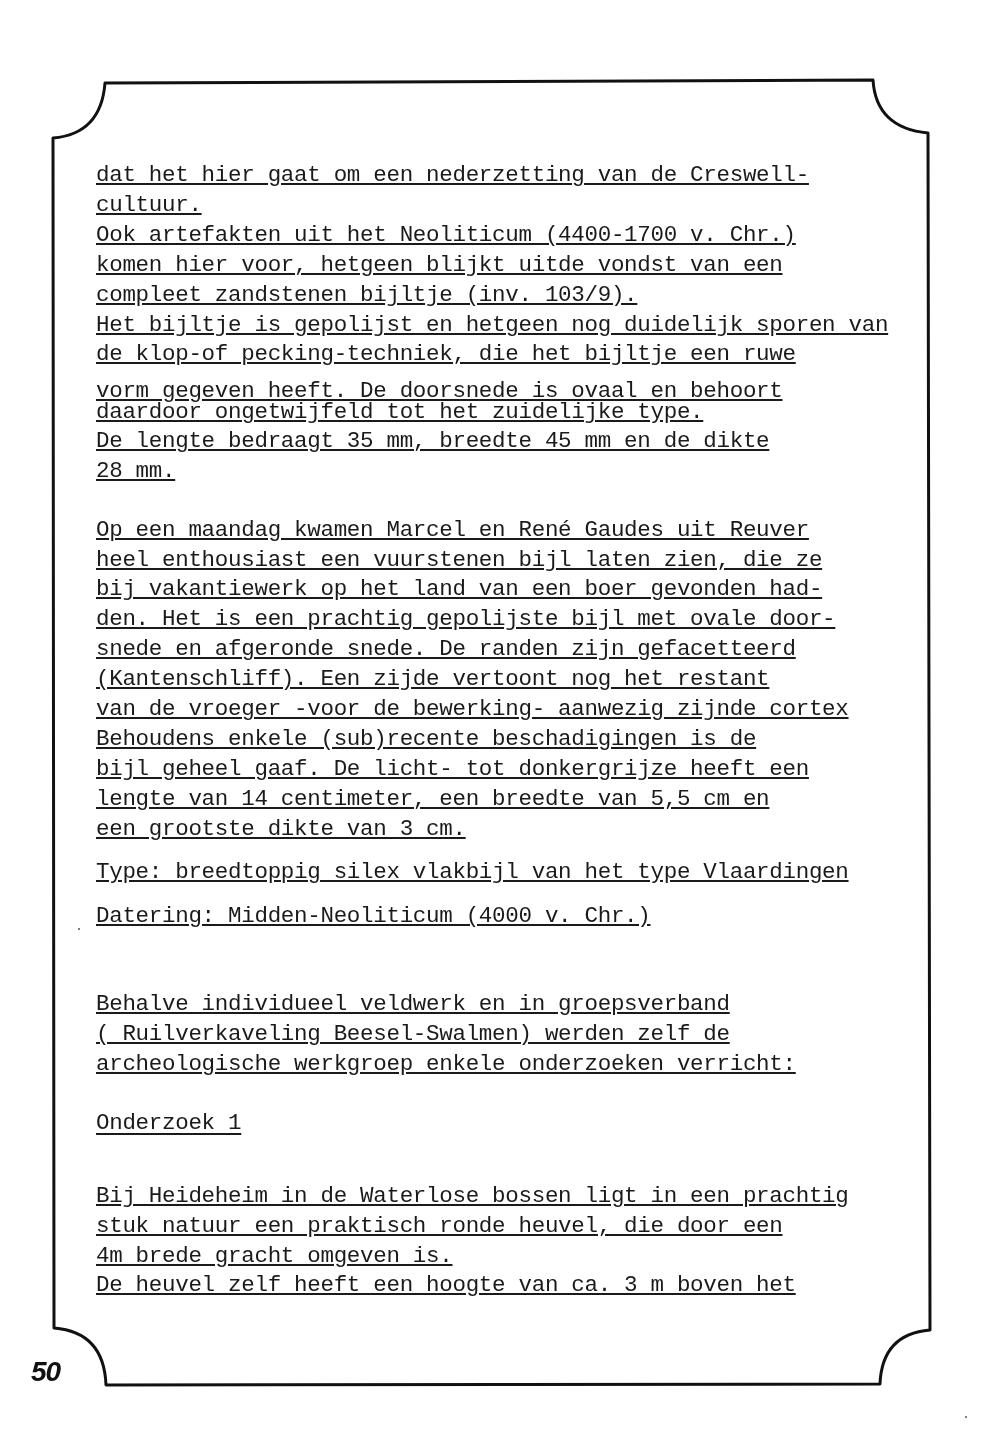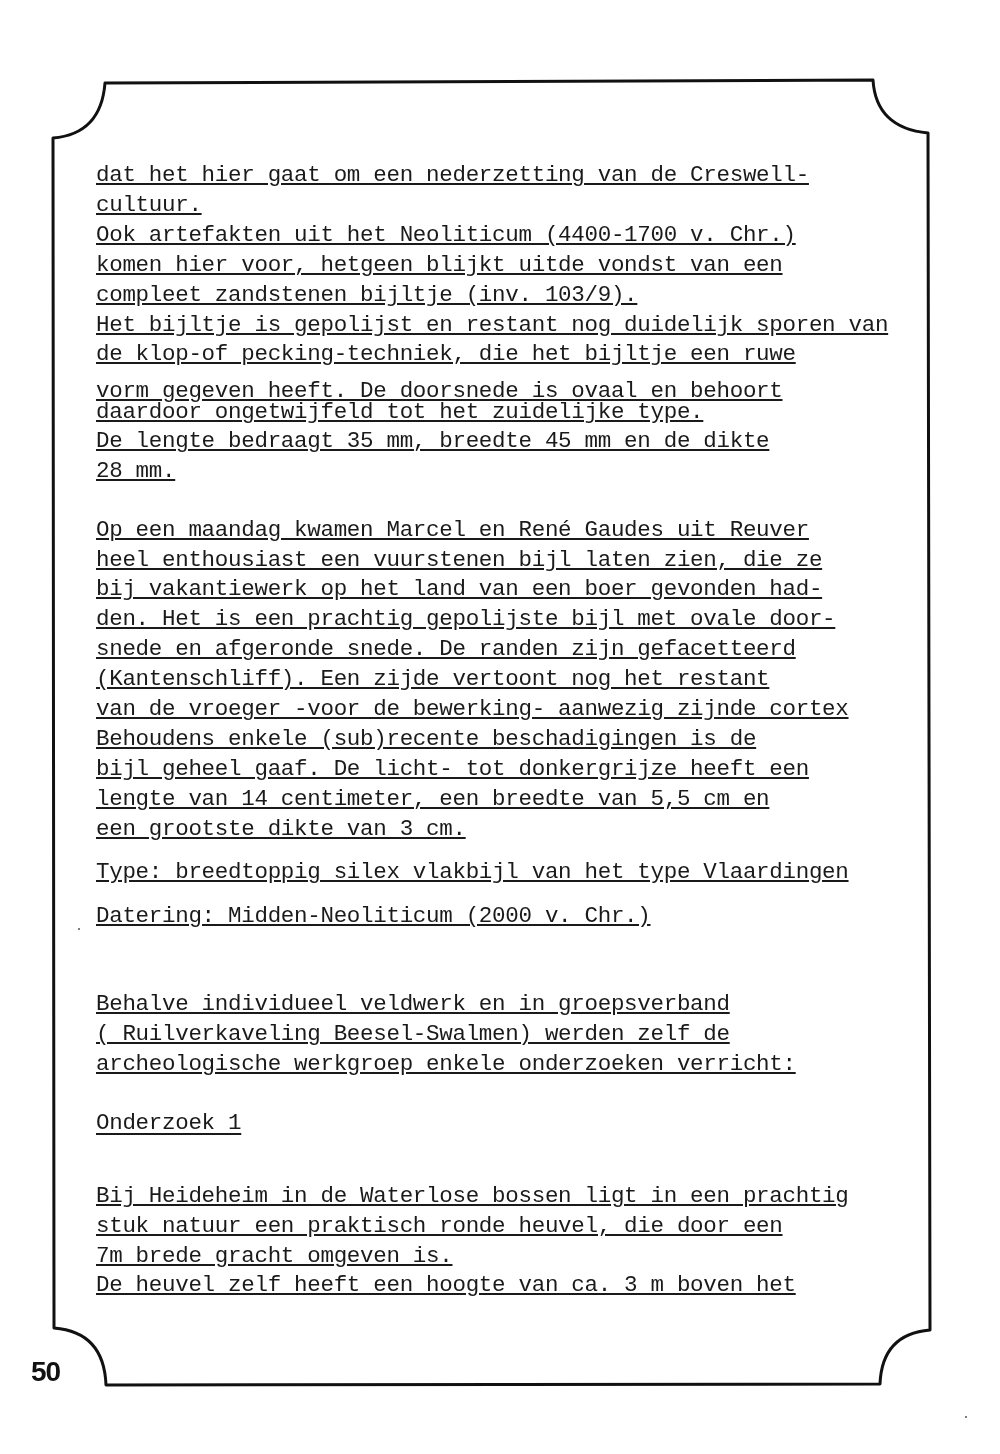--- a/index.html
+++ b/index.html
@@ -8,67 +8,67 @@
   .page-text {
     position: absolute; left: 96px; top: 158px; width: 840px;
     font-family: "Liberation Mono", "DejaVu Sans Mono", monospace;
     font-size: 22.5px; color: #1a1a1a; letter-spacing: -0.3px;
   }
   .line { position: absolute; left: 0; white-space: pre; height: 30px; line-height: 30px; text-decoration: underline; }
   .underline { text-underline-offset: 4px; text-decoration-thickness: 2px; }
   .page-number {
     position: absolute; left: 31px; top: 1356px;
     font-family: "Liberation Sans", "DejaVu Sans", sans-serif; font-weight: bold;
-    font-size: 28px; color: #111; letter-spacing: -1px;
+    font-size: 28px; color: #111; letter-spacing: -1px; font-style: italic;
   }
   .speck { position: absolute; width: 2px; height: 2px; background: #555; border-radius: 50%; }
 </style>
 </head>
 <body>
 
 <svg class="frame" viewBox="0 0 1000 1454" xmlns="http://www.w3.org/2000/svg">
   <path d="M105,83 L873,80 Q876,128 928,133 L930,1330 Q882,1334 880,1384 L106,1385 Q104,1332 54,1328 L53,138 Q101,134 105,83 Z" fill="none" stroke="#111" stroke-width="3" stroke-linejoin="round"></path>
 </svg>
 
 <div class="page-text">
   <div class="line" style="top:2px">dat het hier gaat om een nederzetting van de Creswell-</div>
   <div class="line" style="top:32px">cultuur.</div>
   <div class="line" style="top:62px">Ook artefakten uit het Neoliticum (4400-1700 v. Chr.)</div>
   <div class="line" style="top:92px">komen hier voor, hetgeen blijkt uitde vondst van een</div>
   <div class="line" style="top:122px">compleet zandstenen bijltje (inv. 103/9).</div>
-  <div class="line" style="top:152px">Het bijltje is gepolijst en restant nog duidelijk sporen van</div>
+  <div class="line" style="top:152px">Het bijltje is gepolijst en hetgeen nog duidelijk sporen van</div>
   <div class="line" style="top:181px">de klop-of pecking-techniek, die het bijltje een ruwe</div>
   <div class="line" style="top:218px">vorm gegeven heeft. De doorsnede is ovaal en behoort</div>
   <div class="line" style="top:239px">daardoor ongetwijfeld tot het zuidelijke type.</div>
   <div class="line" style="top:268px">De lengte bedraagt 35 mm, breedte 45 mm en de dikte</div>
   <div class="line" style="top:298px">28 mm.</div>
 
   <div class="line" style="top:357px">Op een maandag kwamen Marcel en René Gaudes uit Reuver</div>
   <div class="line" style="top:387px">heel enthousiast een vuurstenen bijl laten zien, die ze</div>
   <div class="line" style="top:416px">bij vakantiewerk op het land van een boer gevonden had-</div>
   <div class="line" style="top:446px">den. Het is een prachtig gepolijste bijl met ovale door-</div>
   <div class="line" style="top:476px">snede en afgeronde snede. De randen zijn gefacetteerd</div>
   <div class="line" style="top:506px">(Kantenschliff). Een zijde vertoont nog het restant</div>
   <div class="line" style="top:536px">van de vroeger -voor de bewerking- aanwezig zijnde cortex</div>
   <div class="line" style="top:566px">Behoudens enkele (sub)recente beschadigingen is de</div>
   <div class="line" style="top:596px">bijl geheel gaaf. De licht- tot donkergrijze heeft een</div>
   <div class="line" style="top:626px">lengte van 14 centimeter, een breedte van 5,5 cm en</div>
   <div class="line" style="top:656px">een grootste dikte van 3 cm.</div>
 
   <div class="line" style="top:699px">Type: breedtoppig silex vlakbijl van het type Vlaardingen</div>
-  <div class="line" style="top:743px">Datering: Midden-Neoliticum (2000 v. Chr.)</div>
+  <div class="line" style="top:743px">Datering: Midden-Neoliticum (4000 v. Chr.)</div>
 
   <div class="line" style="top:831px">Behalve individueel veldwerk en in groepsverband</div>
   <div class="line" style="top:861px">( Ruilverkaveling Beesel-Swalmen) werden zelf de</div>
   <div class="line" style="top:891px">archeologische werkgroep enkele onderzoeken verricht:</div>
 
   <div class="line underline" style="top:950px">Onderzoek 1</div>
 
   <div class="line" style="top:1023px">Bij Heideheim in de Waterlose bossen ligt in een prachtig</div>
   <div class="line" style="top:1053px">stuk natuur een praktisch ronde heuvel, die door een</div>
-  <div class="line" style="top:1083px">7m brede gracht omgeven is.</div>
+  <div class="line" style="top:1083px">4m brede gracht omgeven is.</div>
   <div class="line" style="top:1112px">De heuvel zelf heeft een hoogte van ca. 3 m boven het</div>
 </div>
 
 <div class="page-number">50</div>
 
 <div class="speck" style="left:78px; top:928px;"></div>
 <div class="speck" style="left:965px; top:1416px;"></div>
 
 </body></html>

